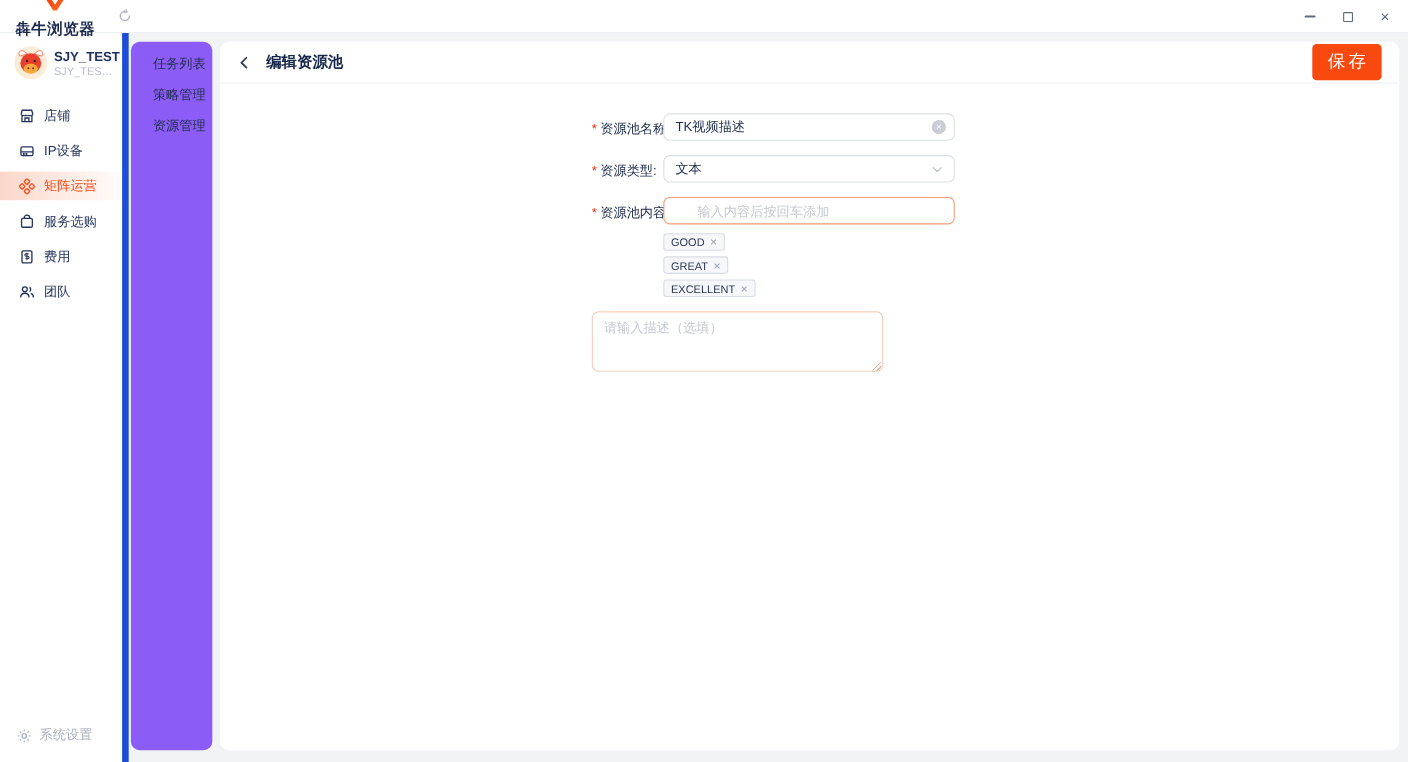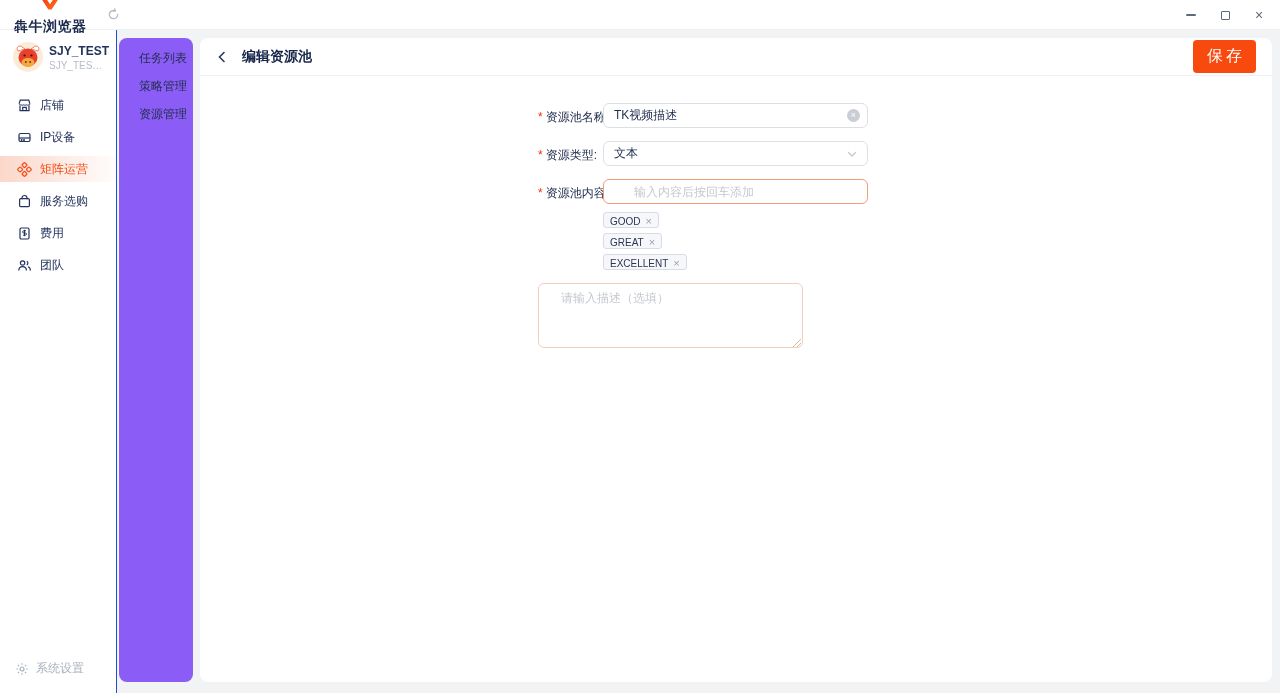--- a/index.html
+++ b/index.html
@@ -21,21 +21,21 @@
   .win-controls { position:absolute; right:14px; top:0; height:30px; display:flex; align-items:center; gap:20px; color:#5f6b7a; }
   .win-btn { cursor:pointer; display:flex; align-items:center; justify-content:center; width:14px; height:14px; }
   .min-shape { width:10px; height:2px; background:#5f6b7a; border-radius:1px; }
   .max-shape { width:9px; height:9px; border:1.5px solid #5f6b7a; border-radius:1px; }
   .close-glyph { font-size:14px; color:#5f6b7a; line-height:1; }
   
   .app-body { position:absolute; left:0; top:30px; width:1280px; height:663px; background:#f2f3f5; }
   
   .left-sidebar {
     position:absolute; left:0; top:0; width:117px; height:663px;
-    background:#fff; border-right:1px solid #1d4ed8;
+    background:#fff; border-right:6px solid #1d4ed8;
   }
   .user { display:flex; align-items:center; gap:6px; padding:12px 0 0 13px; }
   .user-meta { display:flex; flex-direction:column; gap:2px; min-width:0; }
   .user-name { font-size:12px; font-weight:bold; color:#22335c; white-space:nowrap; }
   .user-sub { font-size:10px; color:#b7bdc9; white-space:nowrap; overflow:hidden; max-width:58px; text-overflow:ellipsis; }
   .menu { margin-top:20px; }
   .menu-item {
     height:26px; margin:6px 0; display:flex; align-items:center; gap:8px;
     padding-left:17px; font-size:12px; color:#23335c; cursor:pointer; white-space:nowrap;
   }
@@ -97,21 +97,21 @@
   .chevron { display:flex; align-items:center; }
   .tags { margin:8px 0 13px 65px; }
   .tag-line { margin-bottom:5px; }
   .tag {
     display:inline-flex; align-items:flex-end; gap:5px; height:16px; padding:0 6px;
     background:#f6f7fa; border:1px solid #d8dce4; border-radius:3px;
     font-size:10px; color:#2a3550;
   }
   .tag-close { color:#9aa2af; font-size:11px; cursor:pointer; line-height:1; }
   .desc-area {
-    height:65px; padding:6px 22px; resize:none; outline:none;
+    height:55px; padding:6px 10px; resize:none; outline:none;
     border-color:#f3cebe;
   }
   .resize-handle {
     position:absolute; right:2px; bottom:4px; width:8px; height:8px; pointer-events:none;
     background:
       linear-gradient(135deg, transparent 0 46%, #e4b7a4 46% 54%, transparent 54% 72%, #e4b7a4 72% 80%, transparent 80%);
   }
 </style>
 </head>
 <body>

